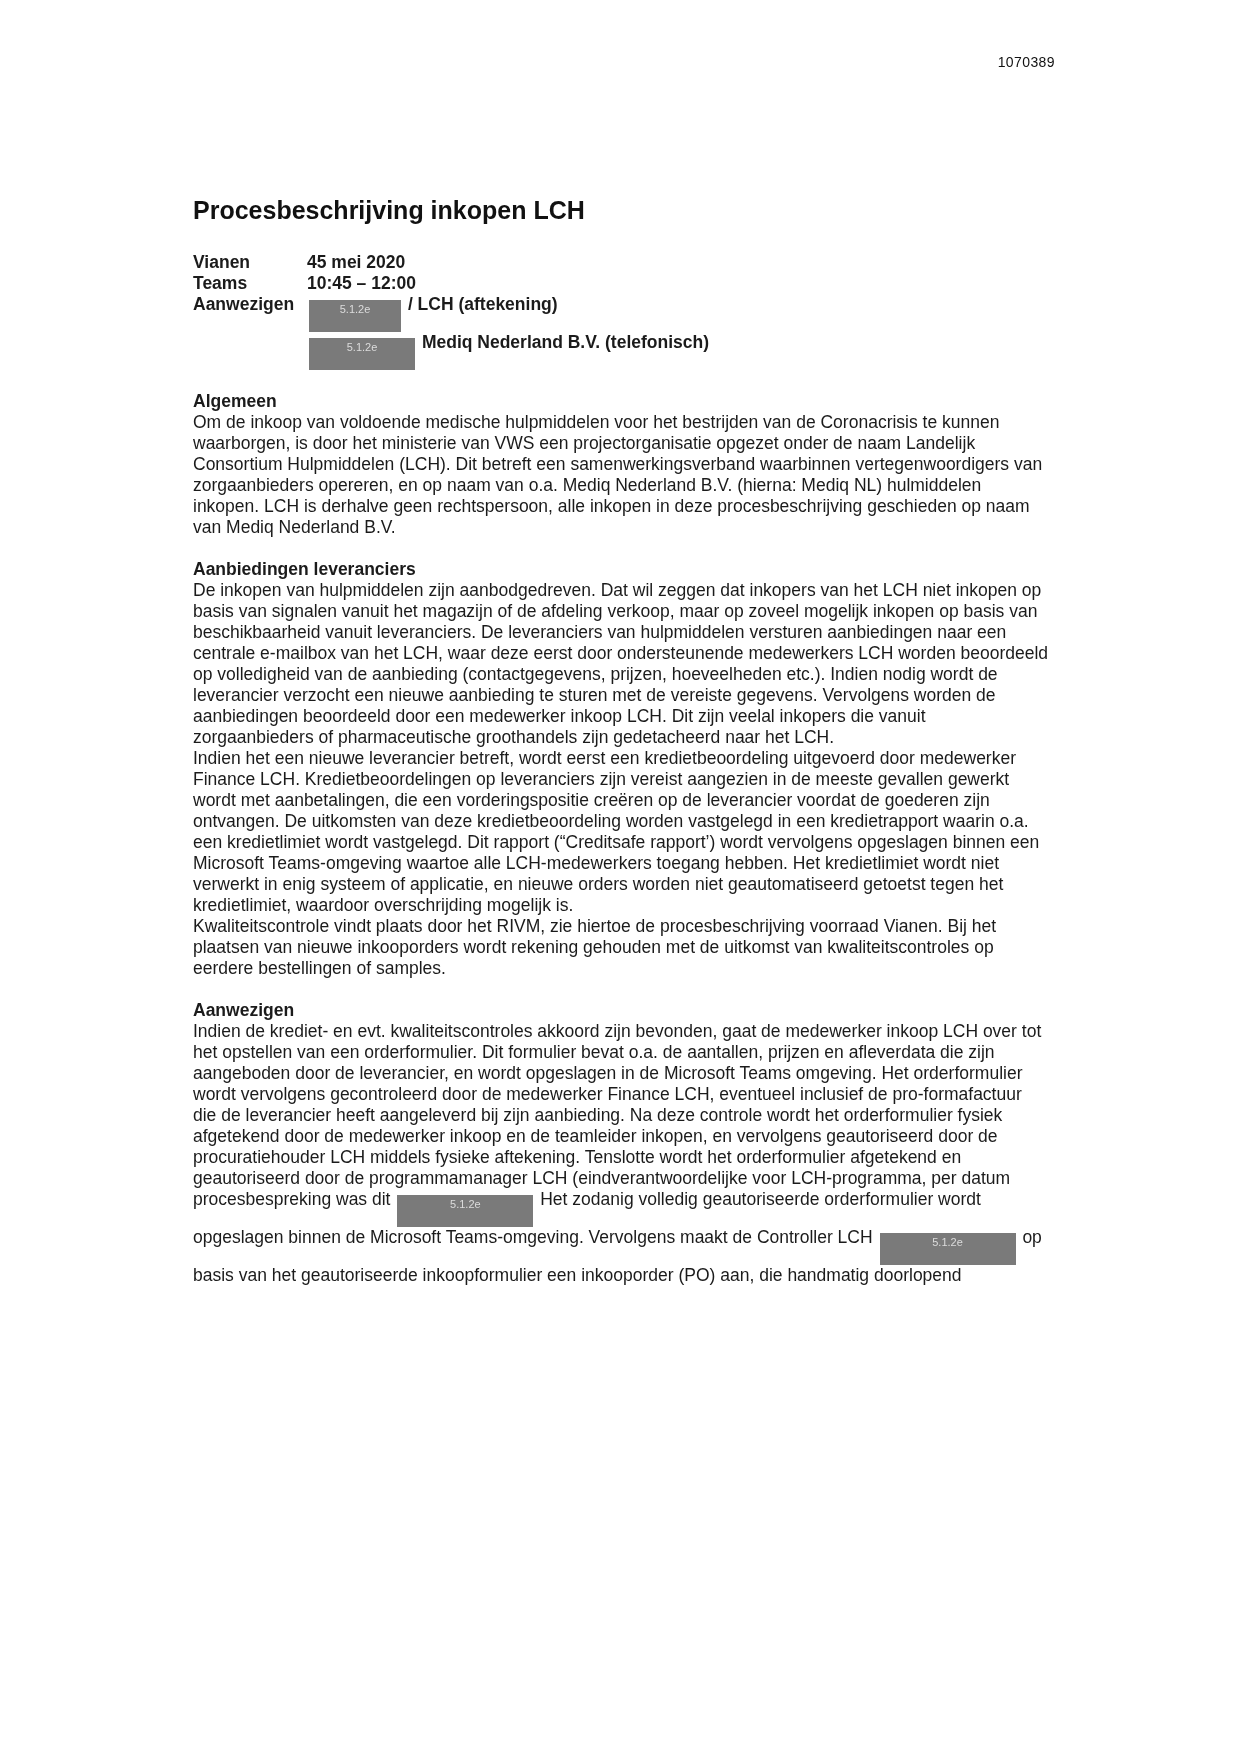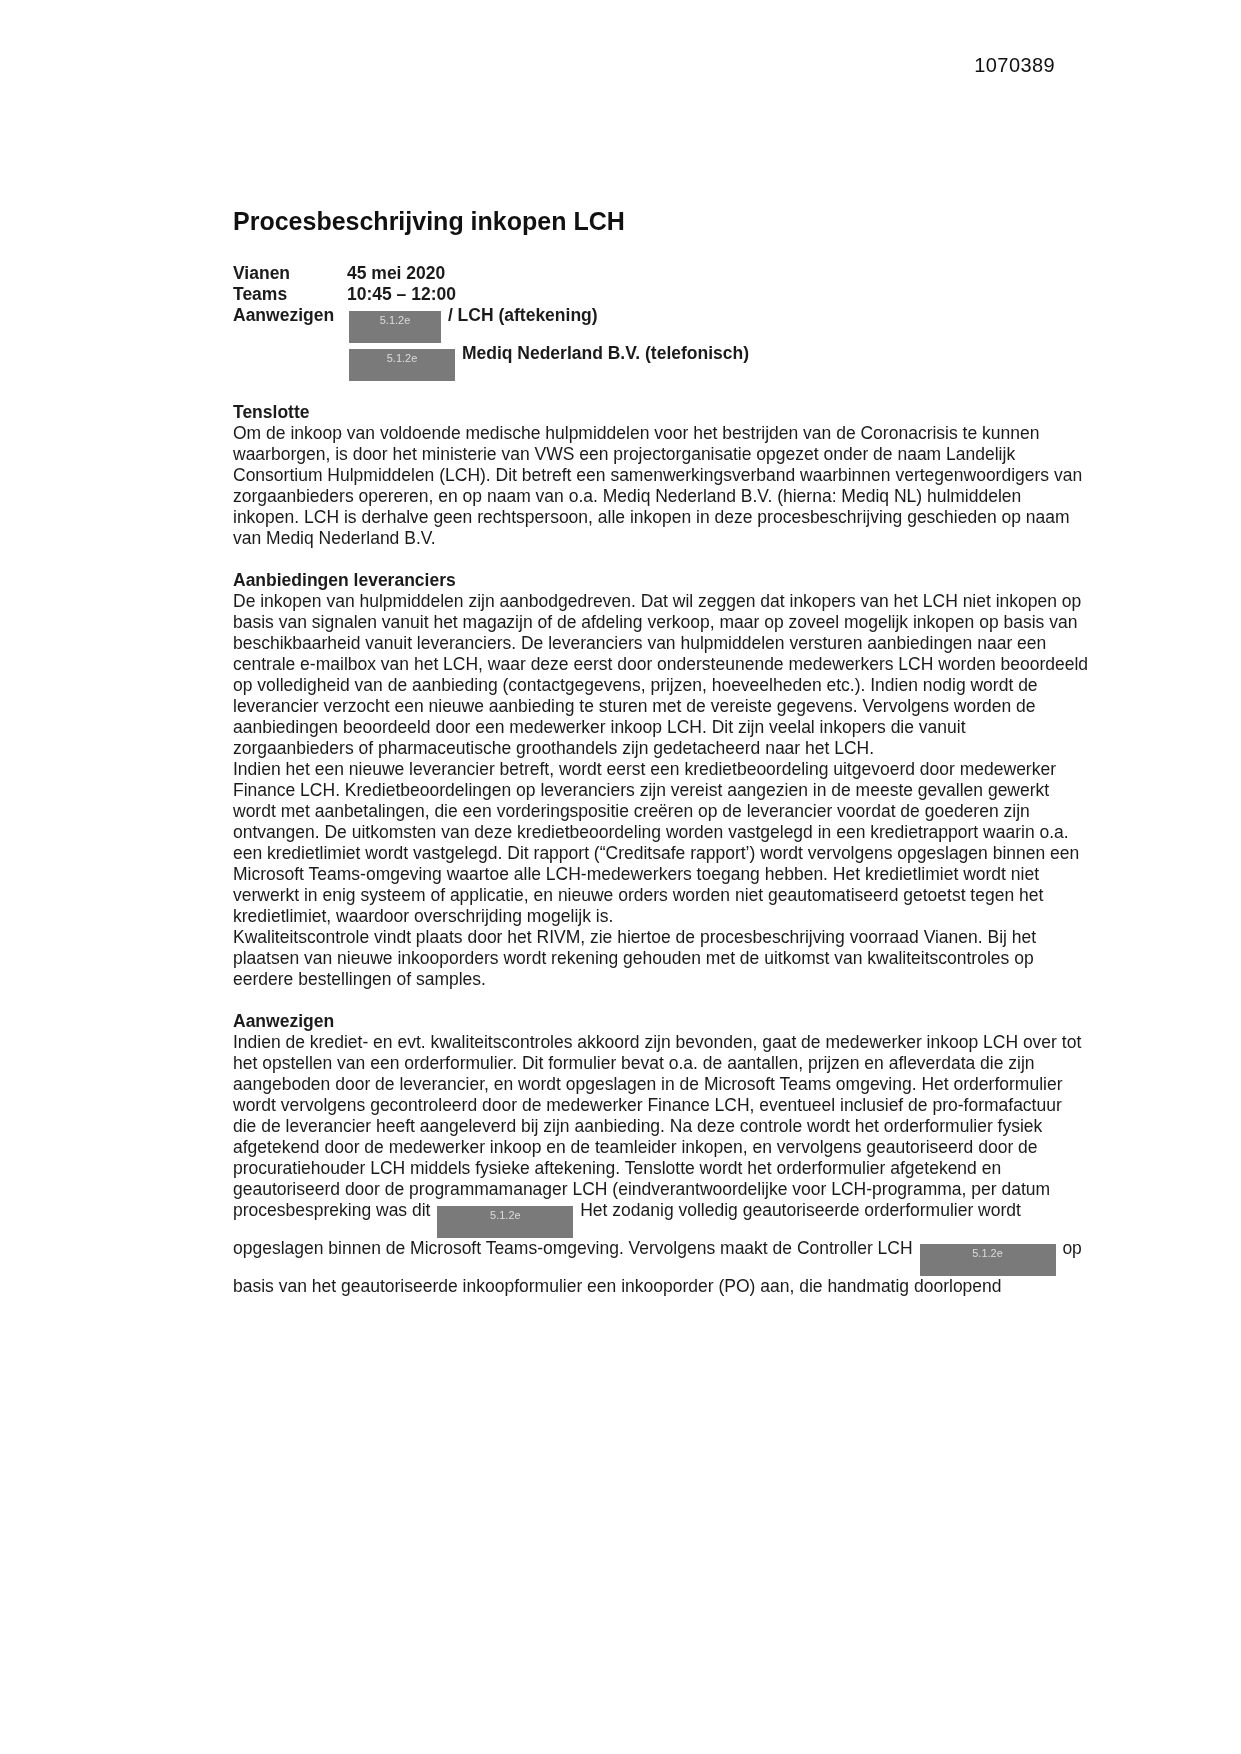--- a/index.html
+++ b/index.html
@@ -10,32 +10,31 @@
     font-family: "Liberation Sans", "DejaVu Sans", sans-serif;
     color: #1b1b1b;
     position: relative;
     overflow: hidden;
   }
   .page { position: absolute; inset: 0; background: #ffffff; }
   .page-number {
     position: absolute;
     top: 54px;
     right: 186px;
-    font-size: 20px;
+    font-size: 14px;
     letter-spacing: 0.4px;
     color: #111111;
   }
   .content {
     position: absolute;
     left: 193px;
-    top: 206px;
+    top: 195px;
     width: 856px;
     font-size: 17.5px;
     line-height: 21px;
-    margin-left: 40px;
   }
   .doc-title {
     font-size: 25px;
     line-height: 30px;
     font-weight: 700;
     margin: 0 0 27px 0;
     color: #111111;
   }
   .meta { margin: 0 0 21px 0; font-weight: 700; }
   .meta-row { display: flex; align-items: flex-start; }
@@ -96,21 +95,21 @@
           </span>
           <span class="aanw-line">
             <span class="redaction redaction-md">5.1.2e</span>
             <span>Mediq Nederland B.V. (telefonisch)</span>
           </span>
         </span>
       </div>
     </div>
 
     <section class="doc-section">
-      <h2 class="section-heading">Tenslotte</h2>
+      <h2 class="section-heading">Algemeen</h2>
       <p class="body-text">Om de inkoop van voldoende medische hulpmiddelen voor het bestrijden van de Coronacrisis te kunnen waarborgen, is door het ministerie van VWS een projectorganisatie opgezet onder de naam Landelijk Consortium Hulpmiddelen (LCH). Dit betreft een samenwerkingsverband waarbinnen vertegenwoordigers van zorgaanbieders opereren, en op naam van o.a. Mediq Nederland B.V. (hierna: Mediq NL) hulmiddelen inkopen. LCH is derhalve geen rechtspersoon, alle inkopen in deze procesbeschrijving geschieden op naam van Mediq Nederland B.V.</p>
     </section>
 
     <section class="doc-section">
       <h2 class="section-heading">Aanbiedingen leveranciers</h2>
       <p class="body-text">De inkopen van hulpmiddelen zijn aanbodgedreven. Dat wil zeggen dat inkopers van het LCH niet inkopen op basis van signalen vanuit het magazijn of de afdeling verkoop, maar op zoveel mogelijk inkopen op basis van beschikbaarheid vanuit leveranciers. De leveranciers van hulpmiddelen versturen aanbiedingen naar een centrale e-mailbox van het LCH, waar deze eerst door ondersteunende medewerkers LCH worden beoordeeld op volledigheid van de aanbieding (contactgegevens, prijzen, hoeveelheden etc.). Indien nodig wordt de leverancier verzocht een nieuwe aanbieding te sturen met de vereiste gegevens. Vervolgens worden de aanbiedingen beoordeeld door een medewerker inkoop LCH. Dit zijn veelal inkopers die vanuit zorgaanbieders of pharmaceutische groothandels zijn gedetacheerd naar het LCH.</p>
       <p class="body-text">Indien het een nieuwe leverancier betreft, wordt eerst een kredietbeoordeling uitgevoerd door medewerker Finance LCH. Kredietbeoordelingen op leveranciers zijn vereist aangezien in de meeste gevallen gewerkt wordt met aanbetalingen, die een vorderingspositie creëren op de leverancier voordat de goederen zijn ontvangen. De uitkomsten van deze kredietbeoordeling worden vastgelegd in een kredietrapport waarin o.a. een kredietlimiet wordt vastgelegd. Dit rapport (“Creditsafe rapport’) wordt vervolgens opgeslagen binnen een Microsoft Teams-omgeving waartoe alle LCH-medewerkers toegang hebben. Het kredietlimiet wordt niet verwerkt in enig systeem of applicatie, en nieuwe orders worden niet geautomatiseerd getoetst tegen het kredietlimiet, waardoor overschrijding mogelijk is.</p>
       <p class="body-text">Kwaliteitscontrole vindt plaats door het RIVM, zie hiertoe de procesbeschrijving voorraad Vianen. Bij het plaatsen van nieuwe inkooporders wordt rekening gehouden met de uitkomst van kwaliteitscontroles op eerdere bestellingen of samples.</p>
     </section>
 

